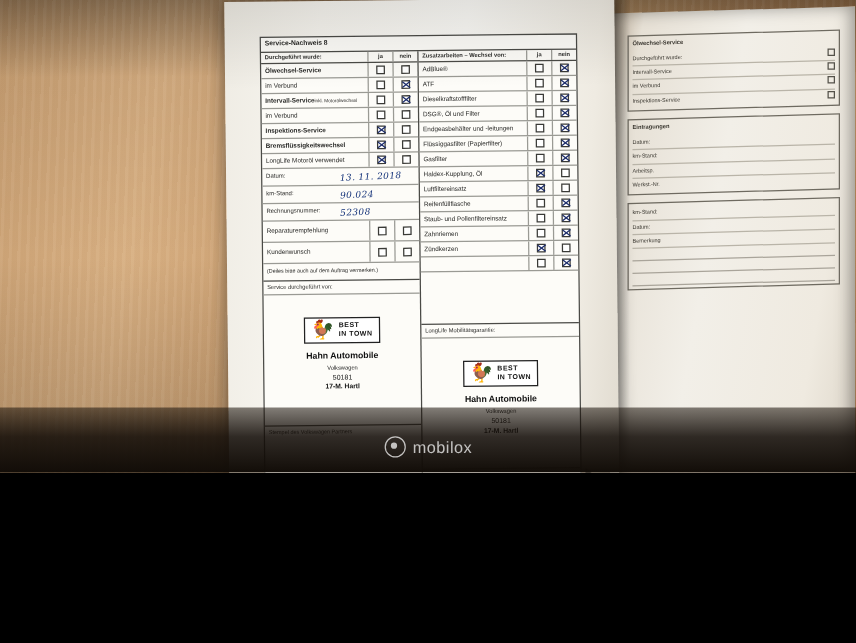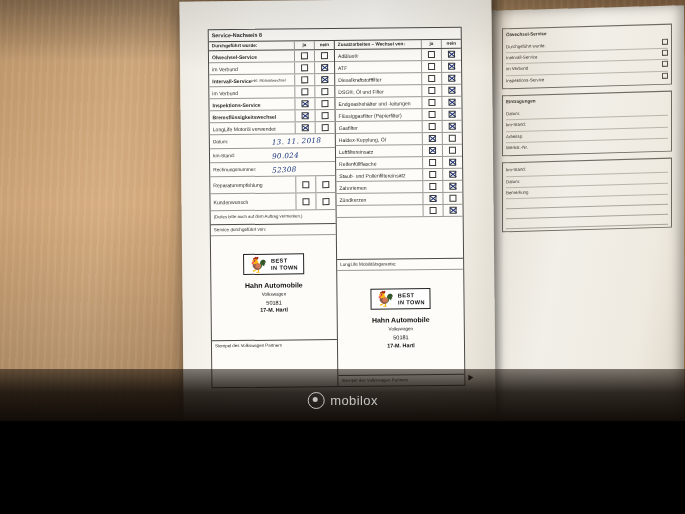--- a/index.html
+++ b/index.html
@@ -9,21 +9,21 @@
   body {
     width: 685px;
     height: 514px;
     background: #000;
     font-family: "Liberation Sans", sans-serif;
     overflow: hidden;
   }
   #stage {
     position: relative;
     width: 685px;
-    height: 421px;
+    height: 378px;
     background: #000;
     overflow: hidden;
   }
   
   .photo-bg {
     position: absolute;
     left: 0; top: 0;
     width: 685px; height: 514px;
     background:
       linear-gradient(180deg, rgba(0,0,0,0.40) 0%, rgba(0,0,0,0.05) 12%, rgba(0,0,0,0.0) 40%, rgba(0,0,0,0.25) 88%, rgba(0,0,0,0.6) 100%),

